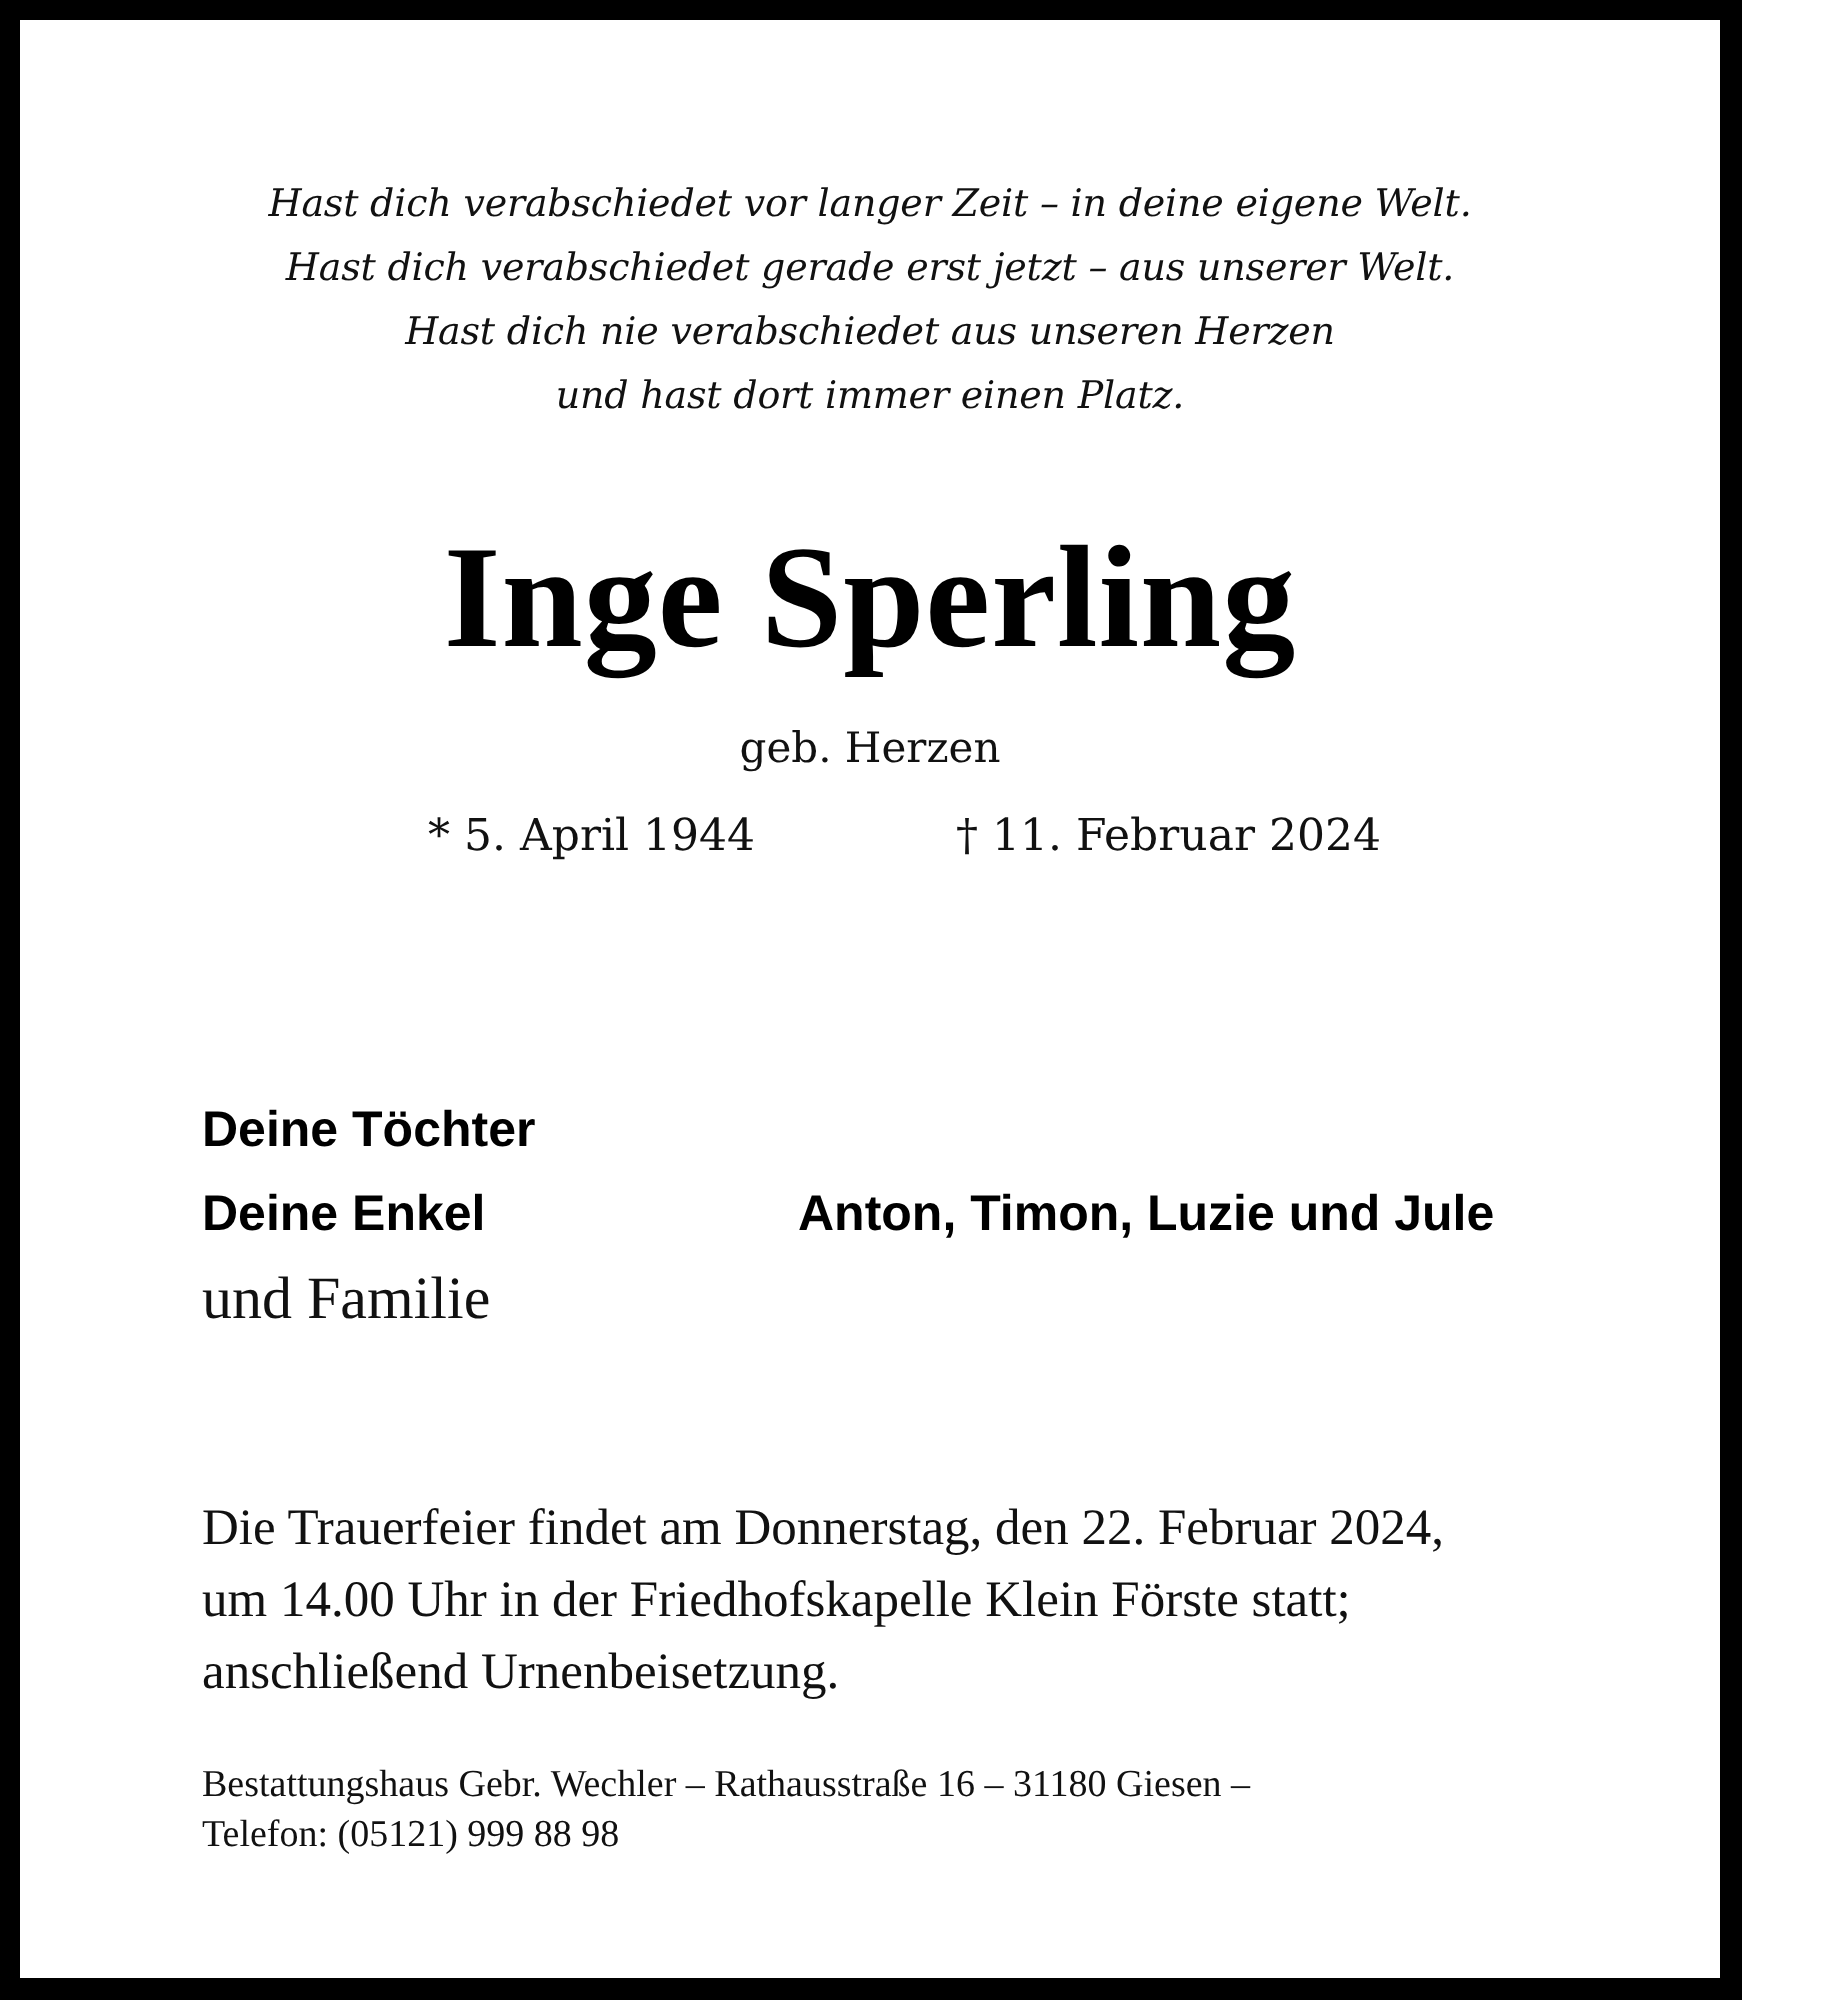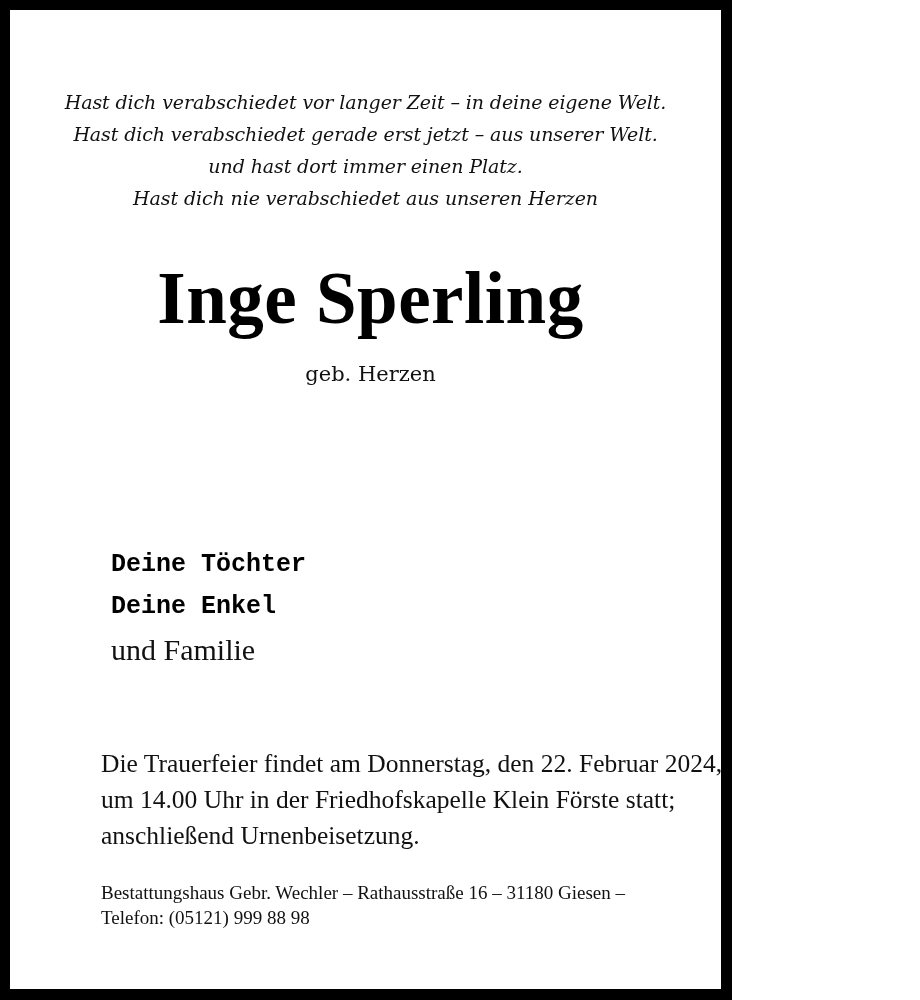--- a/index.html
+++ b/index.html
@@ -12,29 +12,29 @@
       height: 1000px;
       overflow: hidden;
       position: relative;
       font-family: "DejaVu Serif", "Liberation Serif", serif;
       color: #111111;
     }
     .frame {
       position: absolute;
       left: 0;
       top: 0;
-      width: 732px;
+      width: 871px;
       height: 1000px;
       box-sizing: border-box;
       border: 10px solid #000000;
       border-right-width: 11px;
       border-bottom-width: 11px;
       background: #ffffff;
     }
-    .abs { position: absolute; white-space: nowrap; padding-left: 10px; }
+    .abs { position: absolute; white-space: nowrap; }
     .center { left: 0; right: 0; text-align: center; }
 
     .poem {
       position: absolute;
       left: 0;
       right: 0;
       top: 76px;
       text-align: center;
       font-family: "DejaVu Serif", "Liberation Serif", serif;
       font-style: italic;
@@ -70,21 +70,21 @@
     .birth { left: 204px; }
     .death { left: 468px; }
 
     .remembrance {
       top: 488px;
       font-size: 21px;
       line-height: 30px;
     }
 
     .family-label, .family-names {
-      font-family: Liberation Mono, monospace;
+      font-family: Liberation Sans, sans-serif;
       font-weight: bold;
       font-size: 25px;
       line-height: 40px;
       color: #000000;
     }
     .col-left { left: 91px; }
     .col-right { left: 389px; }
     .row1 { top: 535px; }
     .row2 { top: 577px; }
     .family-extra {
@@ -116,33 +116,38 @@
     .footer div { white-space: nowrap; }
   </style>
 </head>
 <body>
 
 <div class="frame">
 
   <div class="poem">
     <div>Hast dich verabschiedet vor langer Zeit – in deine eigene Welt.</div>
     <div>Hast dich verabschiedet gerade erst jetzt – aus unserer Welt.</div>
+    <div>Hast dich nie verabschiedet aus unseren Herzen</div>
     <div>und hast dort immer einen Platz.</div>
-    <div>Hast dich nie verabschiedet aus unseren Herzen</div>
   </div>
 
   <div class="abs center name">Inge Sperling</div>
 
   <div class="abs center maiden">geb. Herzen</div>
 
+  <div class="dates-row">
+    <span class="abs birth">* 5. April 1944</span>
+    <span class="abs death">† 11. Februar 2024</span>
+  </div>
 
 
   <div class="abs family-label col-left row1">Deine Töchter</div>
 
   <div class="abs family-label col-left row2">Deine Enkel</div>
+  <div class="abs family-names col-right row2">Anton, Timon, Luzie und Jule</div>
 
   <div class="abs family-extra">und Familie</div>
 
   <div class="ceremony">
     <div>Die Trauerfeier findet am Donnerstag, den 22. Februar 2024,</div>
     <div>um 14.00 Uhr in der Friedhofskapelle Klein Förste statt;</div>
     <div>anschließend Urnenbeisetzung.</div>
   </div>
 
   <div class="footer">

